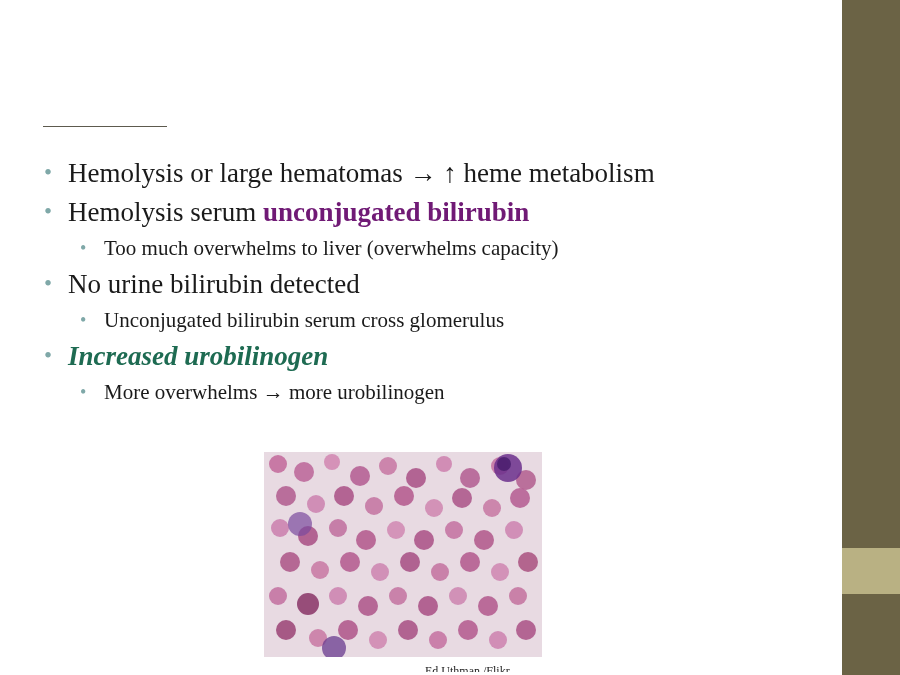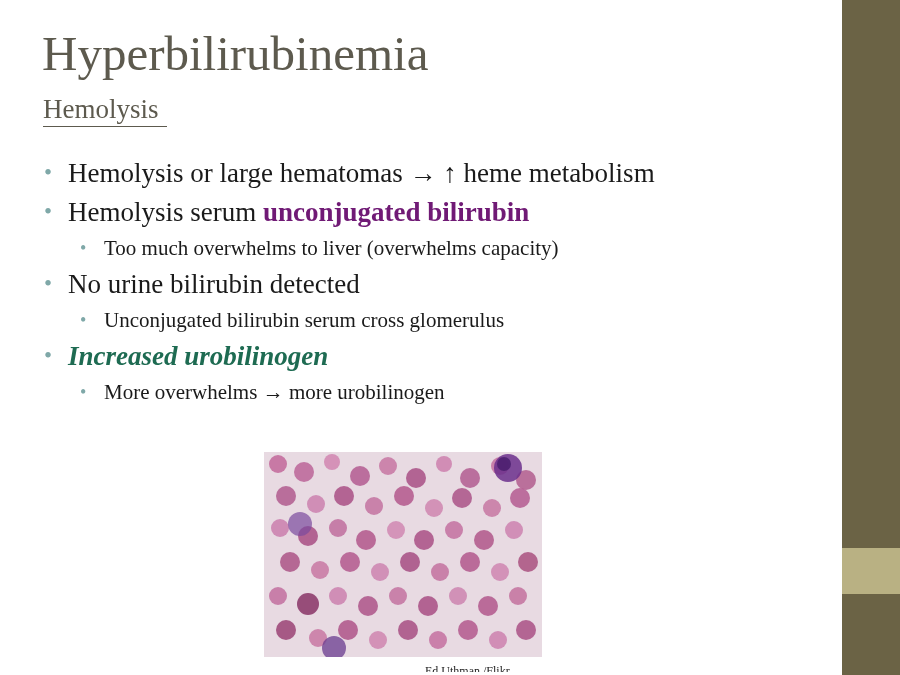--- a/index.html
+++ b/index.html
@@ -164,22 +164,20 @@
 </style>
 </head>
 <body>
 
 <div class="slide">
 
   <div class="right-bar-top"></div>
   <div class="right-bar-mid"></div>
   <div class="right-bar-bottom"></div>
 
-  <div class="title">Hyperbilirubinemia</div>
-  <div class="subtitle">Hemolysis</div>
   <div class="subtitle-underline"></div>
 
   <div class="bullets">
 
     <div class="b1">
       <span class="dot">•</span>
       <span class="txt">Hemolysis or large hematomas → ↑ heme metabolism</span>
     </div>
 
     <div class="b1">

